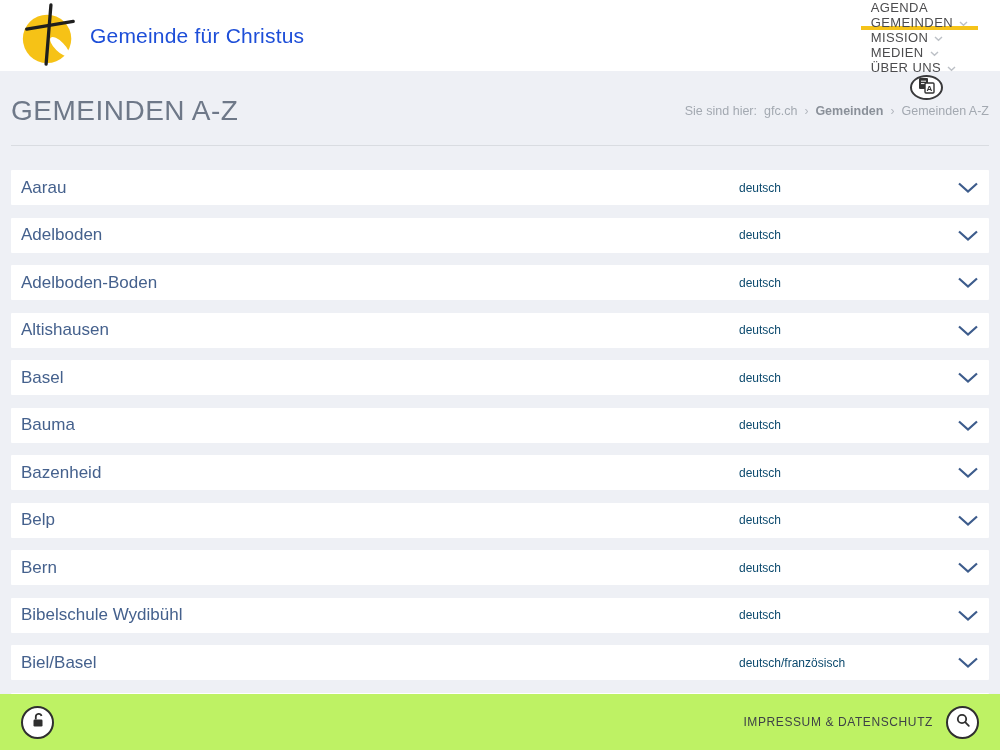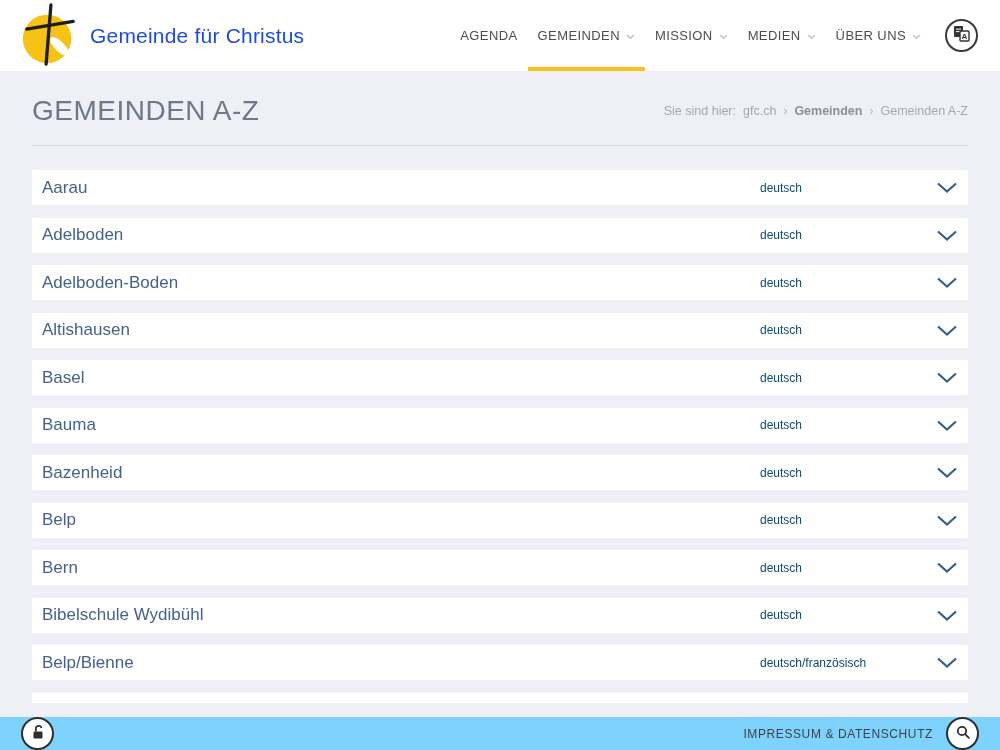--- a/index.html
+++ b/index.html
@@ -28,20 +28,21 @@
     font-size: 21px;
     color: #1d4ed8;
     margin-left: 10px;
     letter-spacing: 0.2px;
   }
   .nav {
     margin-left: auto;
     display: flex;
     align-items: stretch;
     height: 71px;
+    flex-direction: column;
   }
   .nav-item {
     display: flex;
     align-items: center;
     gap: 6px;
     padding: 0 10px;
     font-size: 13px;
     color: #4C4C4E;
     letter-spacing: 0.4px;
     cursor: pointer;
@@ -57,21 +58,21 @@
     border: 2px solid #3A3A3C;
     border-radius: 50%;
     display: flex; align-items: center; justify-content: center;
     margin-left: 14px;
     align-self: center;
     cursor: pointer;
     background: #fff;
   }
 
   
-  .content { padding: 0 32px; }
+  .content { padding: 0 11px; }
   .page-head {
     margin-top: 24px;
     display: flex;
     align-items: center;
     justify-content: space-between;
   }
   .page-title {
     font-size: 28px;
     font-weight: 300;
     color: #6E7888;
@@ -125,22 +126,22 @@
     height: 10px;
     background: #FFFFFF;
     border-radius: 1px;
     cursor: pointer;
   }
 
   
   .footer {
     position: absolute;
     left: 0; right: 0; bottom: 0;
-    height: 33px;
-    background: #7dd3fc;
+    height: 56px;
+    background: #bef264;
     display: flex;
     align-items: center;
     padding: 0 21px;
   }
   .icon-circle {
     width: 33px; height: 33px;
     border: 2px solid #2F2F2F;
     border-radius: 50%;
     display: flex; align-items: center; justify-content: center;
     cursor: pointer;
@@ -334,21 +335,21 @@
       <span class="row-name">Bibelschule Wydibühl</span>
       <span class="row-lang">deutsch</span>
       <span class="row-chevron">
         <svg width="20" height="11" viewBox="0 0 20 11">
             <polyline points="1,1.5 10,9.5 19,1.5" fill="none" stroke="#3D5C8C" stroke-width="2.2"></polyline>
           </svg>
       </span>
     </div>
 
     <div class="row">
-      <span class="row-name">Belp/Bienne</span>
+      <span class="row-name">Biel/Basel</span>
       <span class="row-lang">deutsch/französisch</span>
       <span class="row-chevron">
         <svg width="20" height="11" viewBox="0 0 20 11">
             <polyline points="1,1.5 10,9.5 19,1.5" fill="none" stroke="#3D5C8C" stroke-width="2.2"></polyline>
           </svg>
       </span>
     </div>
 
     <div class="row-partial"></div>
   </div>

